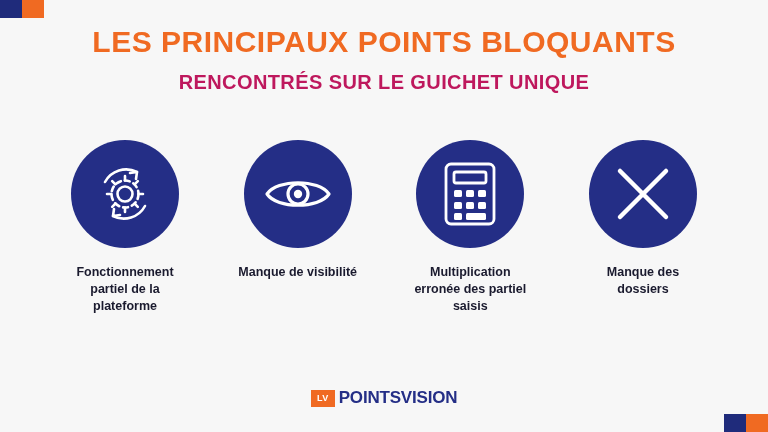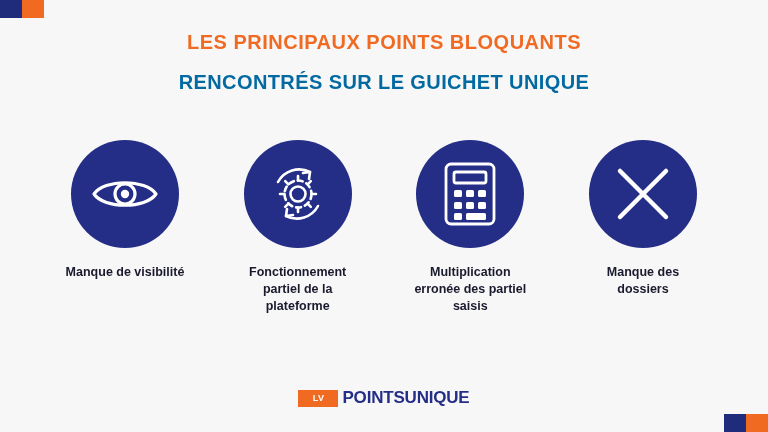--- a/index.html
+++ b/index.html
@@ -31,33 +31,33 @@
   
   .title-wrap {
     position: absolute;
     top: 24px;
     left: 0;
     right: 0;
     text-align: center;
   }
   .title {
     margin: 0;
-    font-size: 20px;
+    font-size: 30px;
     line-height: 36px;
     font-weight: bold;
     color: #f06a22;
     letter-spacing: 0.5px;
     text-transform: uppercase;
   }
   .subtitle {
     margin: 10px 0 0 0;
     font-size: 20px;
     line-height: 24px;
     font-weight: bold;
-    color: #0369a1;
+    color: #be185d;
     letter-spacing: 0.4px;
     text-transform: uppercase;
   }
 
   
   .items {
     position: absolute;
     top: 140px;
     left: 50px;
     right: 50px;
@@ -95,21 +95,21 @@
   .logo {
     position: absolute;
     bottom: 24px;
     left: 0;
     right: 0;
     display: flex;
     justify-content: center;
     align-items: center;
   }
   .logo-badge {
-    width: 40px;
+    width: 24px;
     height: 17px;
     background: #f06a22;
     color: #ffffff;
     font-size: 9px;
     font-weight: bold;
     display: flex;
     align-items: center;
     justify-content: center;
     margin-right: 4px;
     letter-spacing: 0.3px;
@@ -132,53 +132,53 @@
   <span class="navy"></span>
   <span class="orange"></span>
 </div>
 
 <div class="title-wrap">
   <h1 class="title">LES PRINCIPAUX POINTS BLOQUANTS</h1>
   <h2 class="subtitle">RENCONTRÉS SUR LE GUICHET UNIQUE</h2>
 </div>
 
 <div class="items">
-
-  <div class="item">
-    <div class="circle">
-      <span>
-        <svg width="70" height="48" viewBox="0 0 70 48" fill="none" stroke="#ffffff" stroke-width="3.2" stroke-linecap="round" stroke-linejoin="round">
-          <path d="M4 24 C14 9, 56 9, 66 24 C56 39, 14 39, 4 24 Z"></path>
-          <circle cx="35" cy="24" r="10"></circle>
-          <circle cx="35" cy="24" r="4.2" fill="#ffffff" stroke="none"></circle>
-        </svg>
-      </span>
-    </div>
-    <div class="caption">Manque de visibilité</div>
-  </div>
 
   <div class="item">
     <div class="circle">
       <span>
         <svg width="64" height="64" viewBox="0 0 64 64" fill="none" stroke="#ffffff" stroke-width="2.6" stroke-linecap="round" stroke-linejoin="round">
 
           <circle cx="32" cy="32" r="7.5"></circle>
           <path d="M32 18.5 L32 14 M32 50 L32 45.5 M18.5 32 L14 32 M50 32 L45.5 32
                    M22.4 22.4 L19.2 19.2 M41.6 41.6 L44.8 44.8
                    M41.6 22.4 L44.8 19.2 M22.4 41.6 L19.2 44.8"></path>
           <circle cx="32" cy="32" r="13.5" stroke-dasharray="5 4"></circle>
 
           <path d="M12 20 A24 24 0 0 1 44 10"></path>
           <path d="M44 10 l-1 7 M44 10 l-7 1"></path>
           <path d="M52 44 A24 24 0 0 1 20 54"></path>
           <path d="M20 54 l1 -7 M20 54 l7 -1"></path>
         </svg>
       </span>
     </div>
     <div class="caption">Fonctionnement partiel de la plateforme</div>
+  </div>
+
+  <div class="item">
+    <div class="circle">
+      <span>
+        <svg width="70" height="48" viewBox="0 0 70 48" fill="none" stroke="#ffffff" stroke-width="3.2" stroke-linecap="round" stroke-linejoin="round">
+          <path d="M4 24 C14 9, 56 9, 66 24 C56 39, 14 39, 4 24 Z"></path>
+          <circle cx="35" cy="24" r="10"></circle>
+          <circle cx="35" cy="24" r="4.2" fill="#ffffff" stroke="none"></circle>
+        </svg>
+      </span>
+    </div>
+    <div class="caption">Manque de visibilité</div>
   </div>
 
   <div class="item">
     <div class="circle">
       <span>
         <svg width="54" height="66" viewBox="0 0 54 66" fill="none" stroke="#ffffff" stroke-width="2.8" stroke-linecap="round" stroke-linejoin="round">
           <rect x="3" y="3" width="48" height="60" rx="5"></rect>
           <rect x="11" y="11" width="32" height="11" rx="2"></rect>
           <rect x="11" y="29" width="8" height="7" rx="1.5" fill="#ffffff" stroke="none"></rect>
           <rect x="23" y="29" width="8" height="7" rx="1.5" fill="#ffffff" stroke="none"></rect>
@@ -202,14 +202,14 @@
         </svg>
       </span>
     </div>
     <div class="caption">Manque des dossiers</div>
   </div>
 
 </div>
 
 <div class="logo">
   <div class="logo-badge">LV</div>
-  <div class="logo-text"><span>POINTS</span><span>UNIQUE</span></div>
+  <div class="logo-text"><span>POINTS</span><span>VISION</span></div>
 </div>
 
 </body></html>

